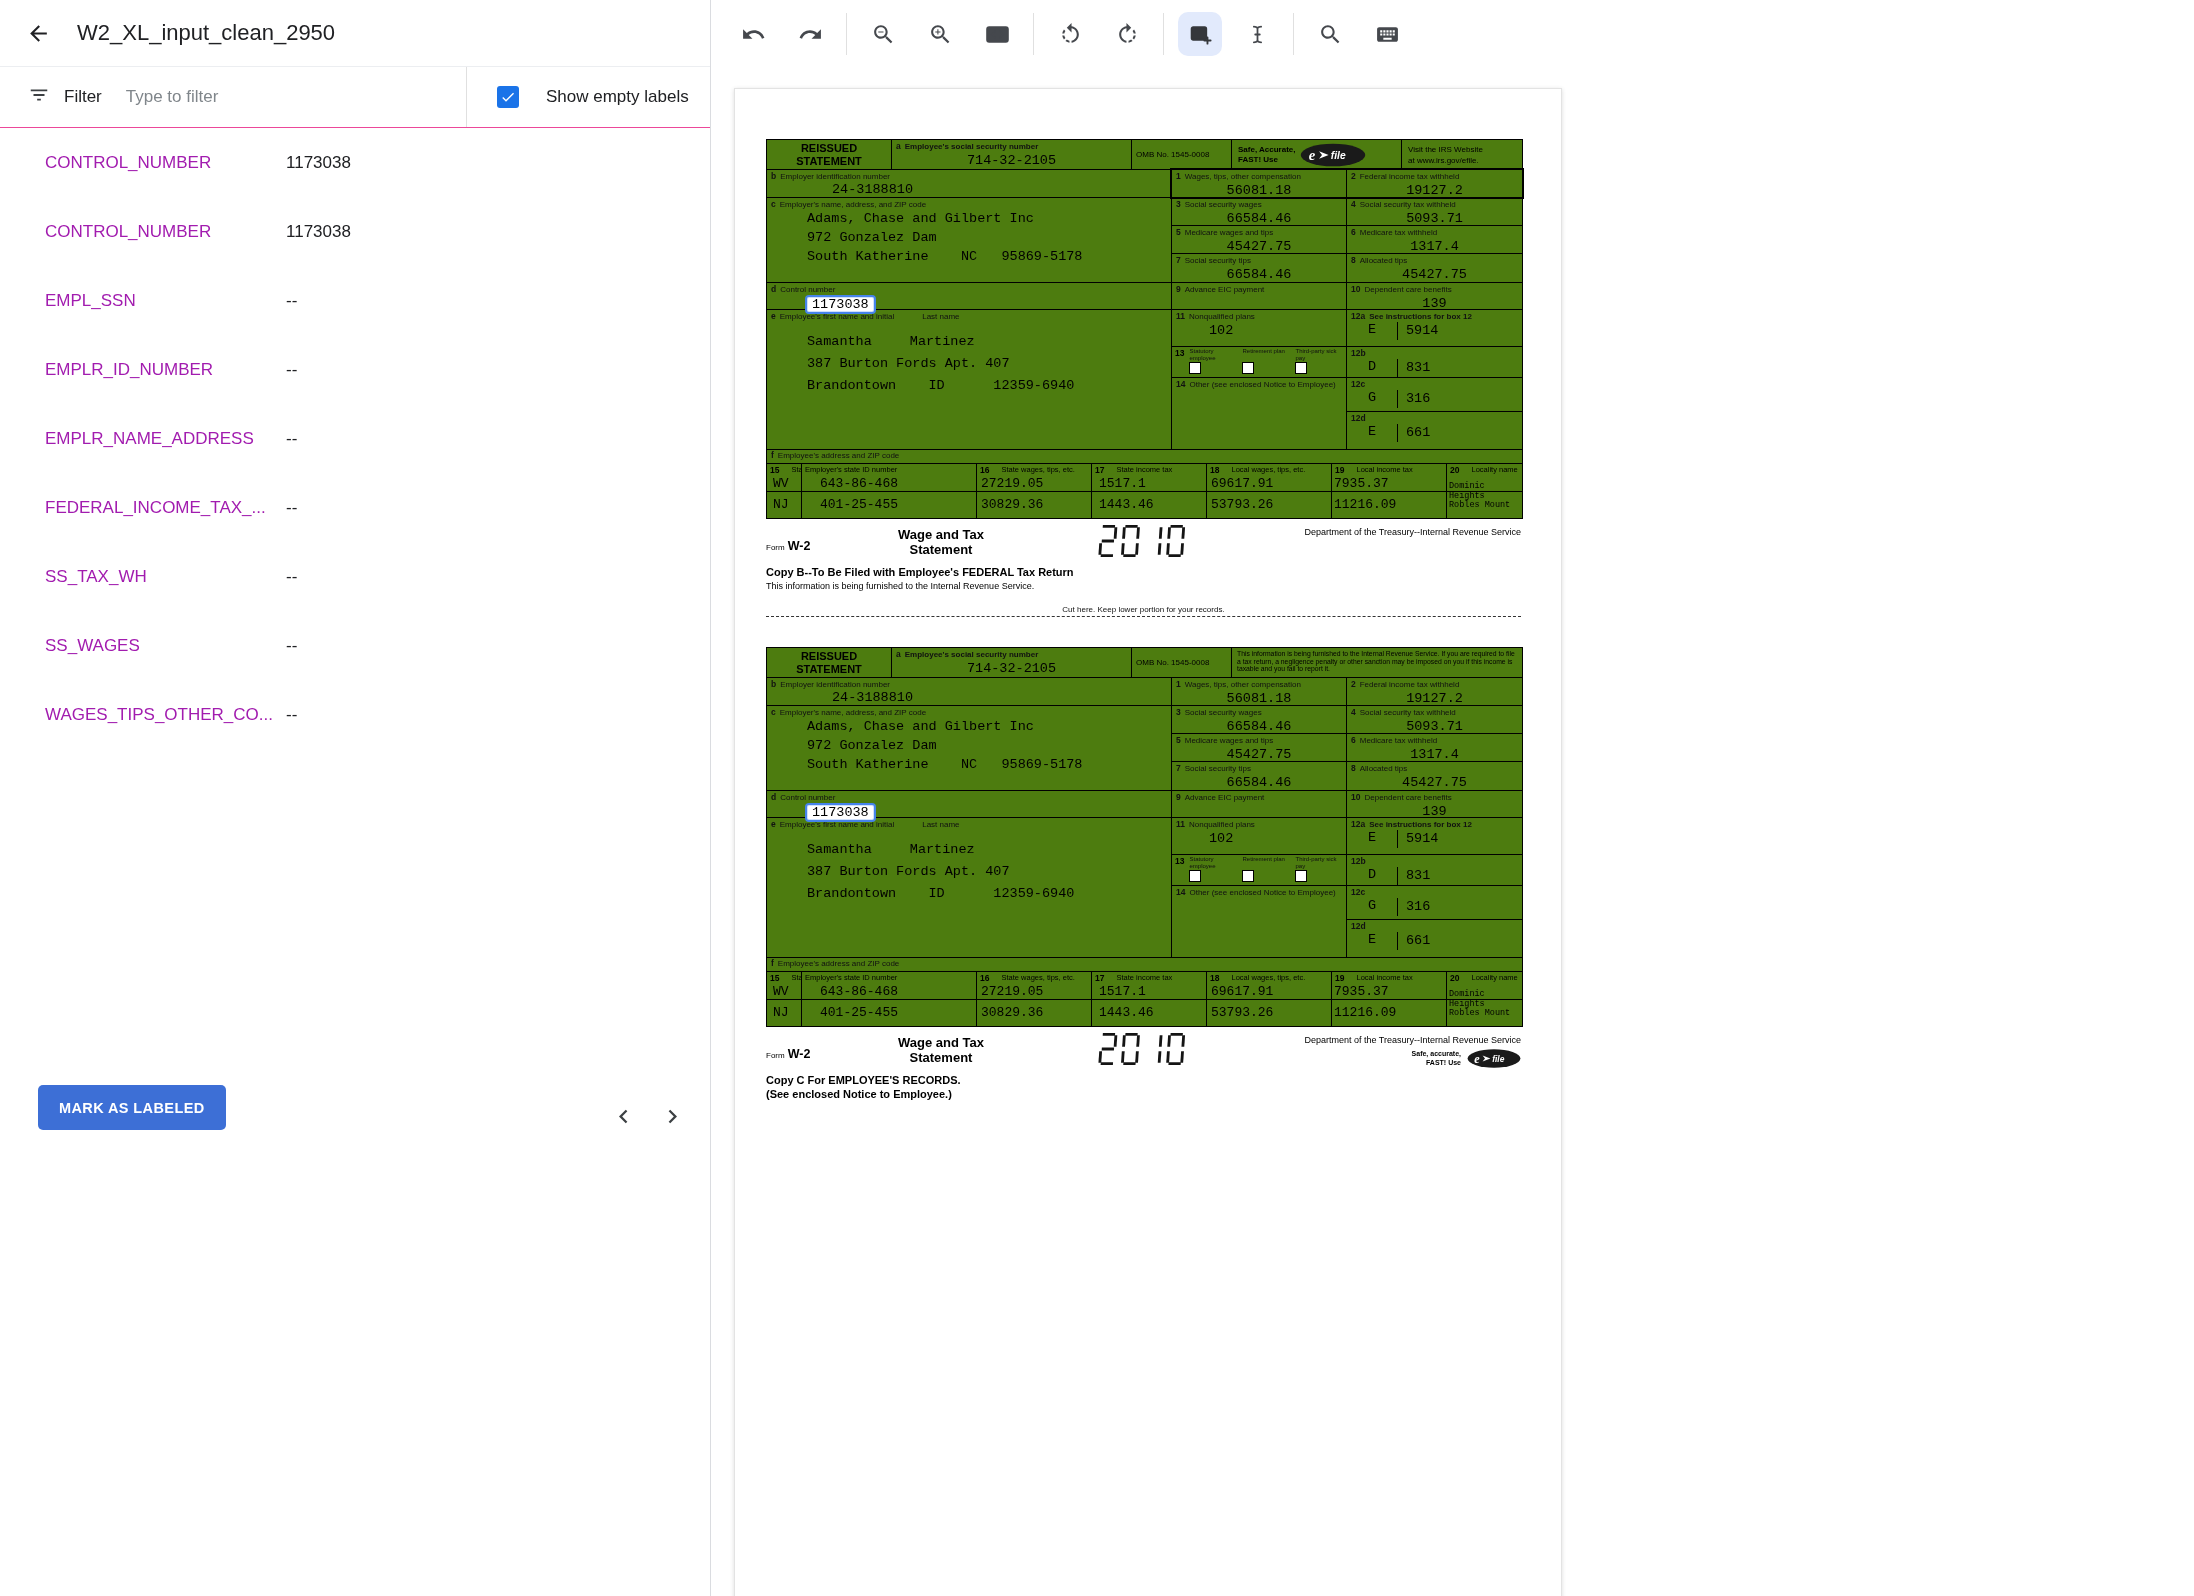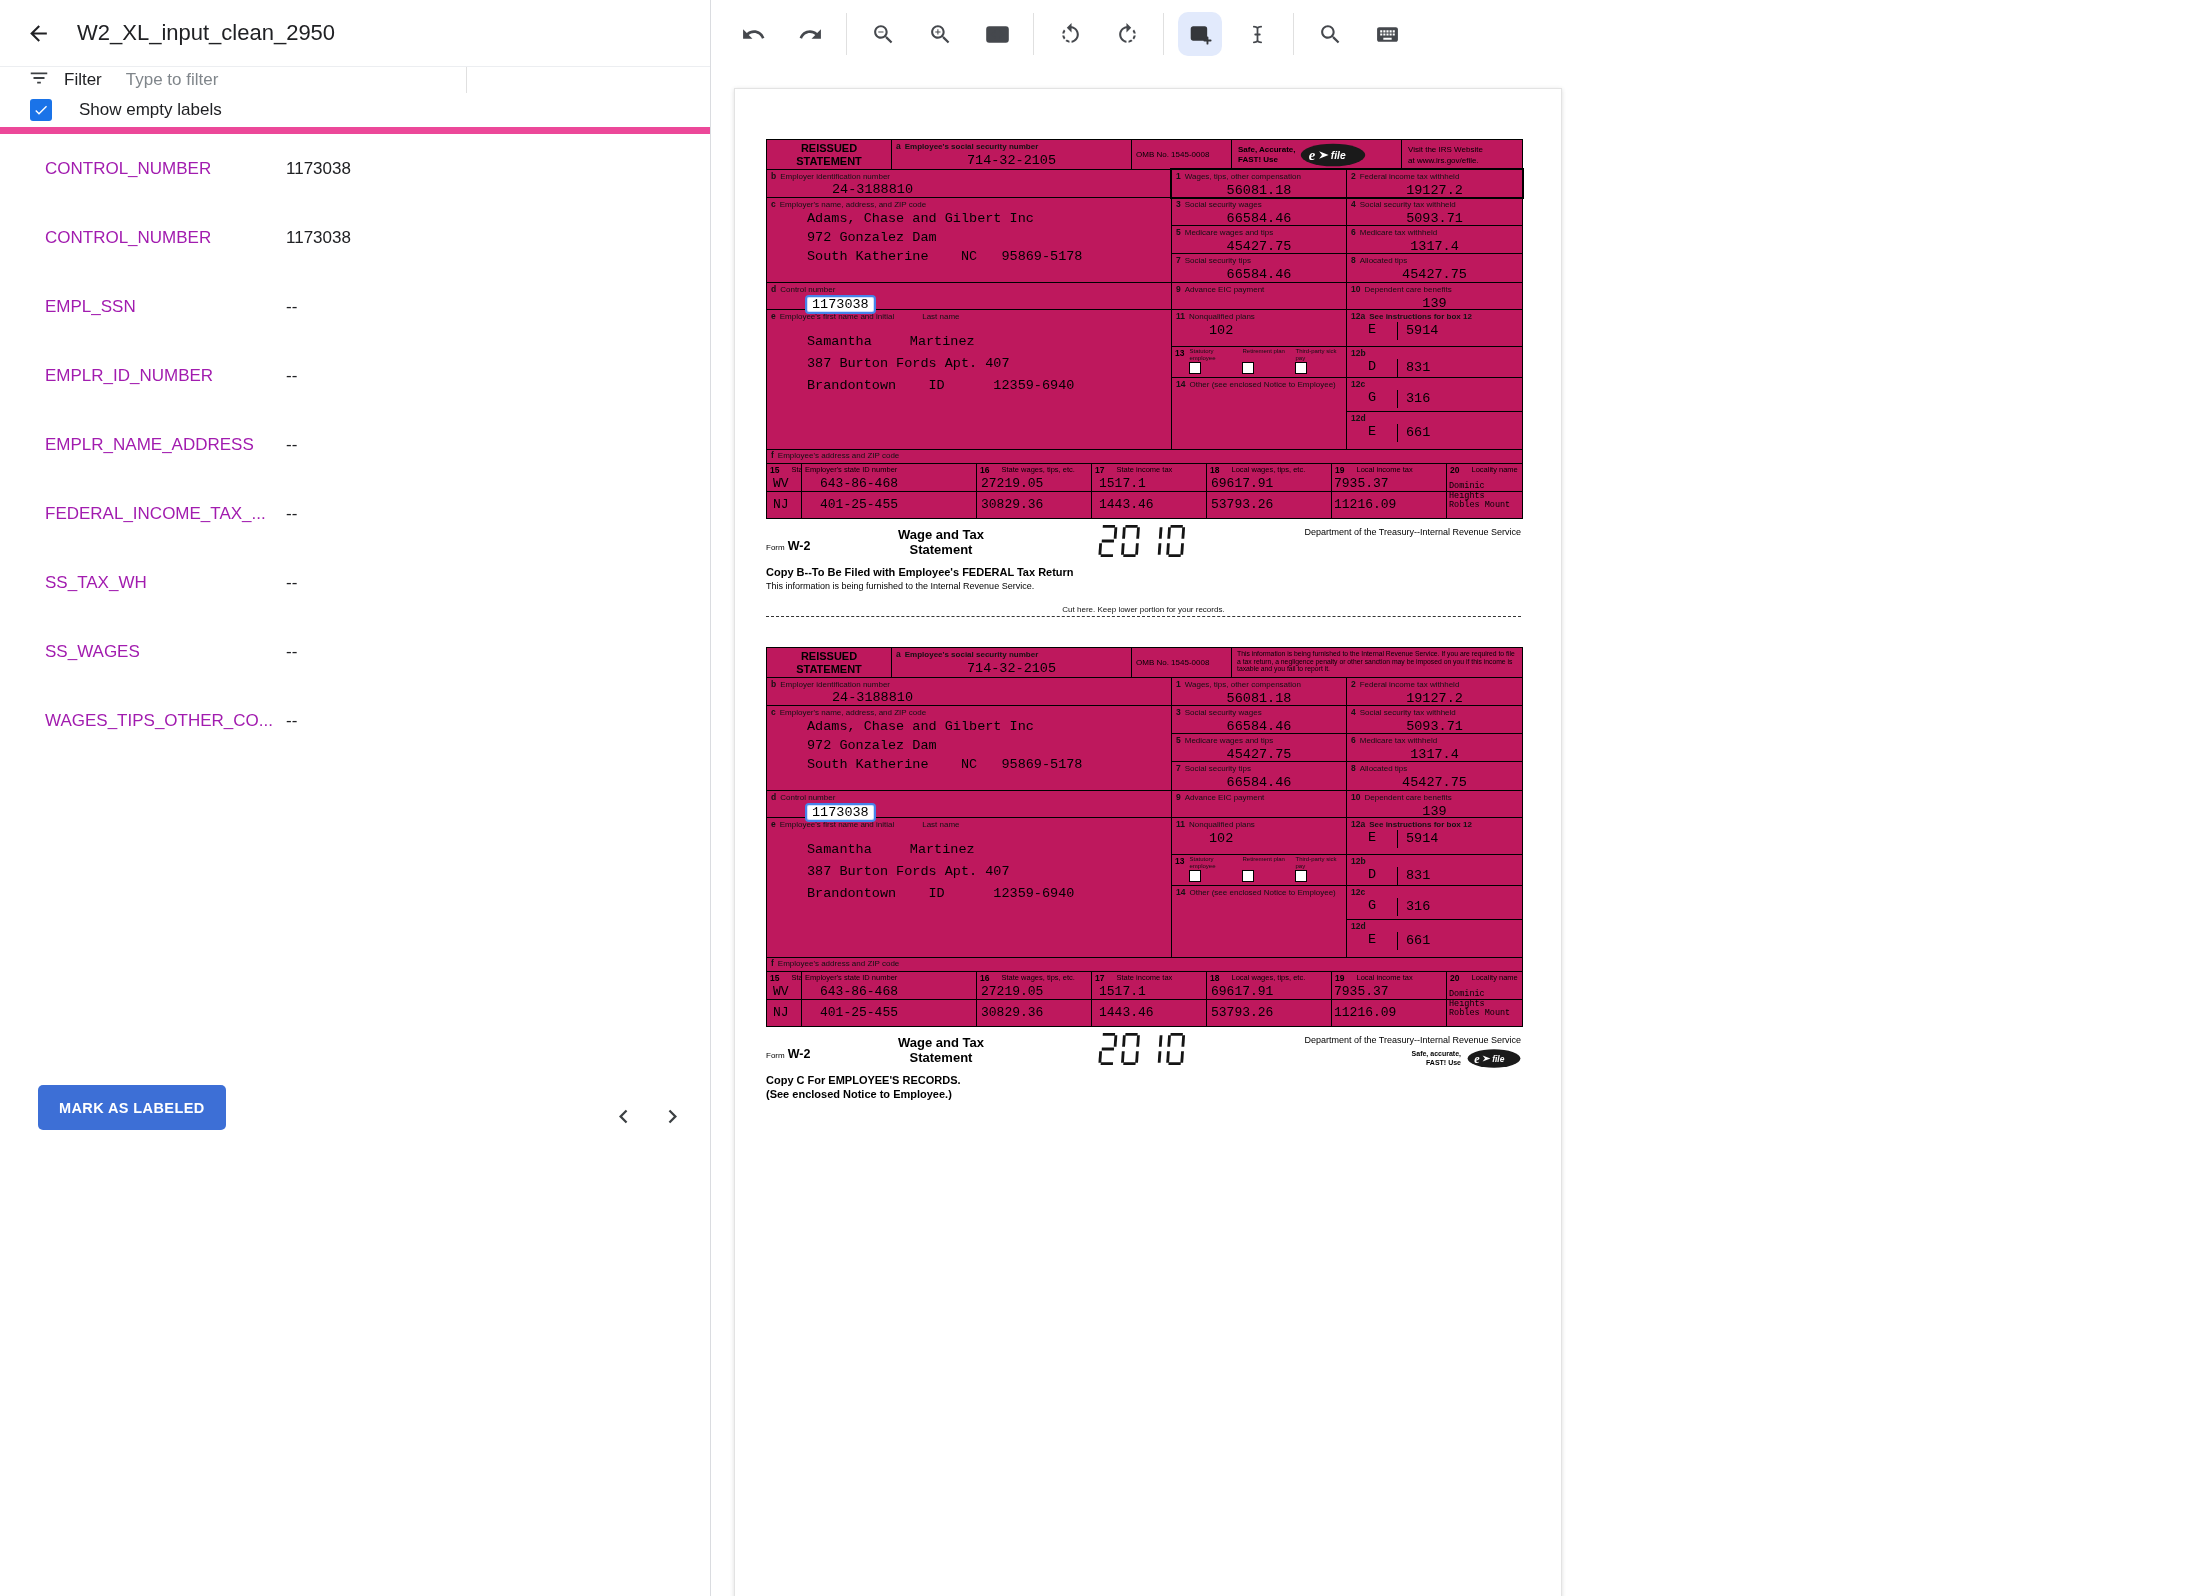--- a/index.html
+++ b/index.html
@@ -5,21 +5,21 @@
   html,body{margin:0;padding:0;}
   body{width:2194px;height:1596px;overflow:hidden;font-family:"Liberation Sans",sans-serif;background:#fff;color:#202124;}
   .app{display:flex;width:2194px;height:1596px;}
 
   
   .left-panel{width:711px;min-width:711px;position:relative;border-right:1px solid #dadce0;background:#fff;box-sizing:border-box;}
   .lp-header{height:66px;display:flex;align-items:center;padding-left:26px;border-bottom:1px solid #eceef1;}
   .icon-btn{background:none;border:none;padding:0;cursor:pointer;display:flex;align-items:center;}
   .icon-btn svg{width:25px;height:25px;fill:#202124;}
   .lp-title{margin-left:26px;font-size:22px;color:#202124;}
-  .lp-filter{height:60px;display:flex;border-bottom:7px solid #ec4899;flex-direction:column;}
+  .lp-filter{height:60px;display:flex;border-bottom:1px solid #ec4899;}
   .lp-filter-left{width:467px;display:flex;align-items:center;padding-left:28px;border-right:1px solid #e0e0e0;box-sizing:border-box;}
   .filter-icon svg{width:22px;height:22px;fill:#3c4043;}
   .filter-label{font-size:17px;font-weight:500;color:#202124;margin-left:14px;}
   .filter-input{border:none;outline:none;font-size:17px;margin-left:22px;flex:1;color:#202124;font-family:inherit;background:transparent;}
   .filter-input::placeholder{color:#80868b;}
   .lp-filter-right{flex:1;display:flex;align-items:center;padding-left:30px;gap:27px;}
   .checkbox{width:22px;height:22px;border-radius:3px;background:#1a73e8;display:flex;align-items:center;justify-content:center;cursor:pointer;}
   .checkbox svg{width:16px;height:16px;fill:#fff;}
   .cb-label{font-size:17px;color:#202124;}
   .lp-list{padding-top:0;}
@@ -37,21 +37,21 @@
   .toolbar{height:68px;min-height:68px;display:flex;align-items:center;padding-left:20px;}
   .tb-btn{width:44px;height:44px;display:flex;align-items:center;justify-content:center;background:transparent;border:none;border-radius:10px;color:#45484d;margin-right:13px;cursor:pointer;}
   .tb-btn svg{width:25px;height:25px;fill:currentColor;stroke:none;}
   .tb-btn.active{background:#e2eafc;color:#35373b;}
   .tb-divider{width:1px;height:42px;background:#e0e0e0;margin:0 14px 0 1px;}
   .doc-area{flex:1;overflow:hidden;padding:20px 0 0 23px;background:#fff;}
   .page{width:828px;min-height:1640px;background:#fff;border:1px solid #e3e3e3;box-shadow:0 1px 4px rgba(60,64,67,.18);box-sizing:border-box;padding:50px 0 40px 31px;}
 
   
   .w2-copy{width:755px;color:#000;}
-  .w2-body{width:755px;border:1.5px solid #000;box-sizing:content-box;background:#be185d;}
+  .w2-body{width:755px;border:1.5px solid #000;box-sizing:content-box;background:#4d7c0f;}
   .frow{display:flex;border-bottom:1px solid #000;box-sizing:border-box;}
   .frow:last-child{border-bottom:0;}
   .fcell{border-right:1px solid #000;box-sizing:border-box;position:relative;overflow:visible;}
   .fcell.last{border-right:0;}
   .w125{width:125px}.w240{width:240px}.w100{width:100px}.w170{width:170px}.w120{width:120px}.w290{width:290px}.w405{width:405px}.w175{width:175px}
   .r1{height:30px}.r2{height:28px}.r3{height:85px}.r4{height:27px}.r5{height:140px}.r6{height:14px}.r7{height:28px}.r8{height:26px}
   .flabel{font-size:8px;line-height:9px;padding:2px 2px 0 4px;display:flex;gap:4px;color:#111;}
   .bnum{font-weight:bold;font-size:8.5px;}
   .mono{font-family:"Liberation Mono","DejaVu Sans Mono",monospace;font-size:13.5px;color:#000;}
   .pre{white-space:pre;}

